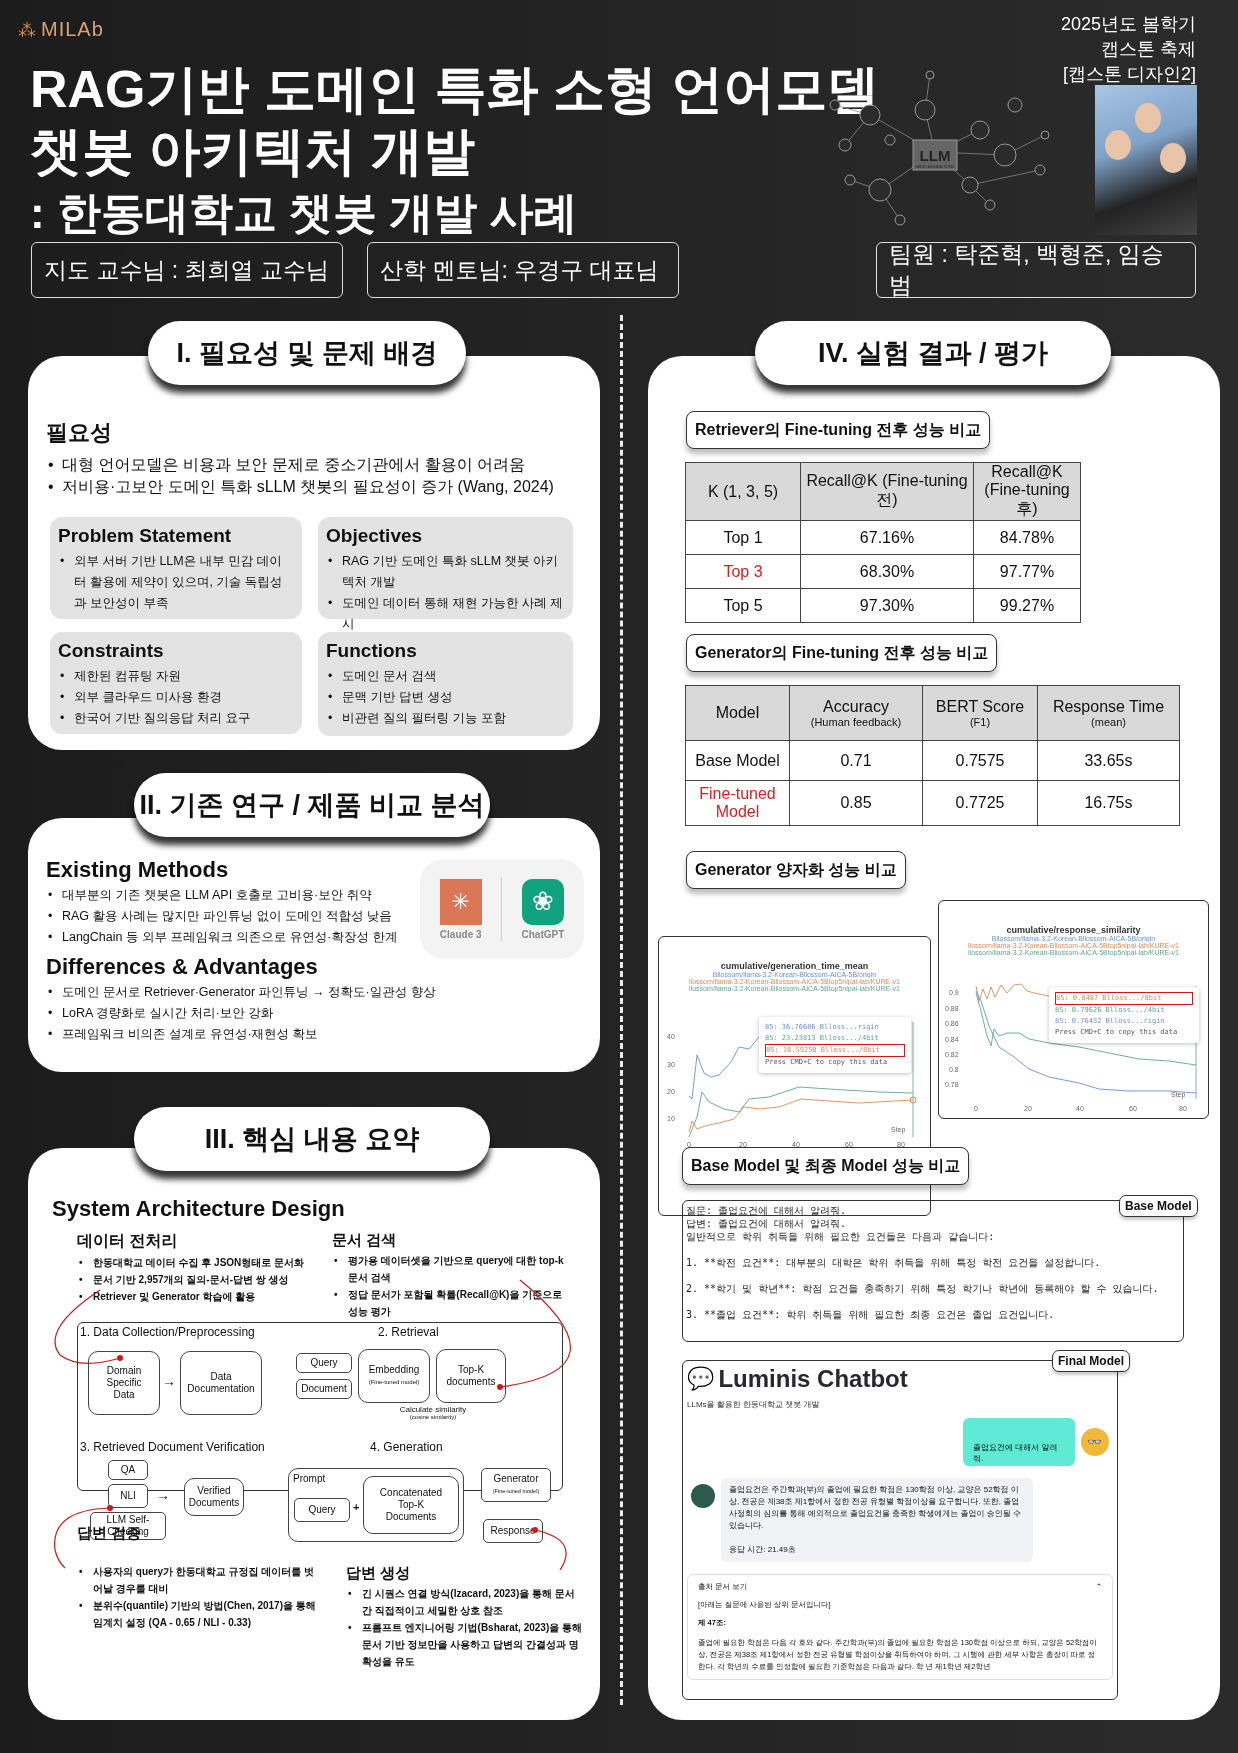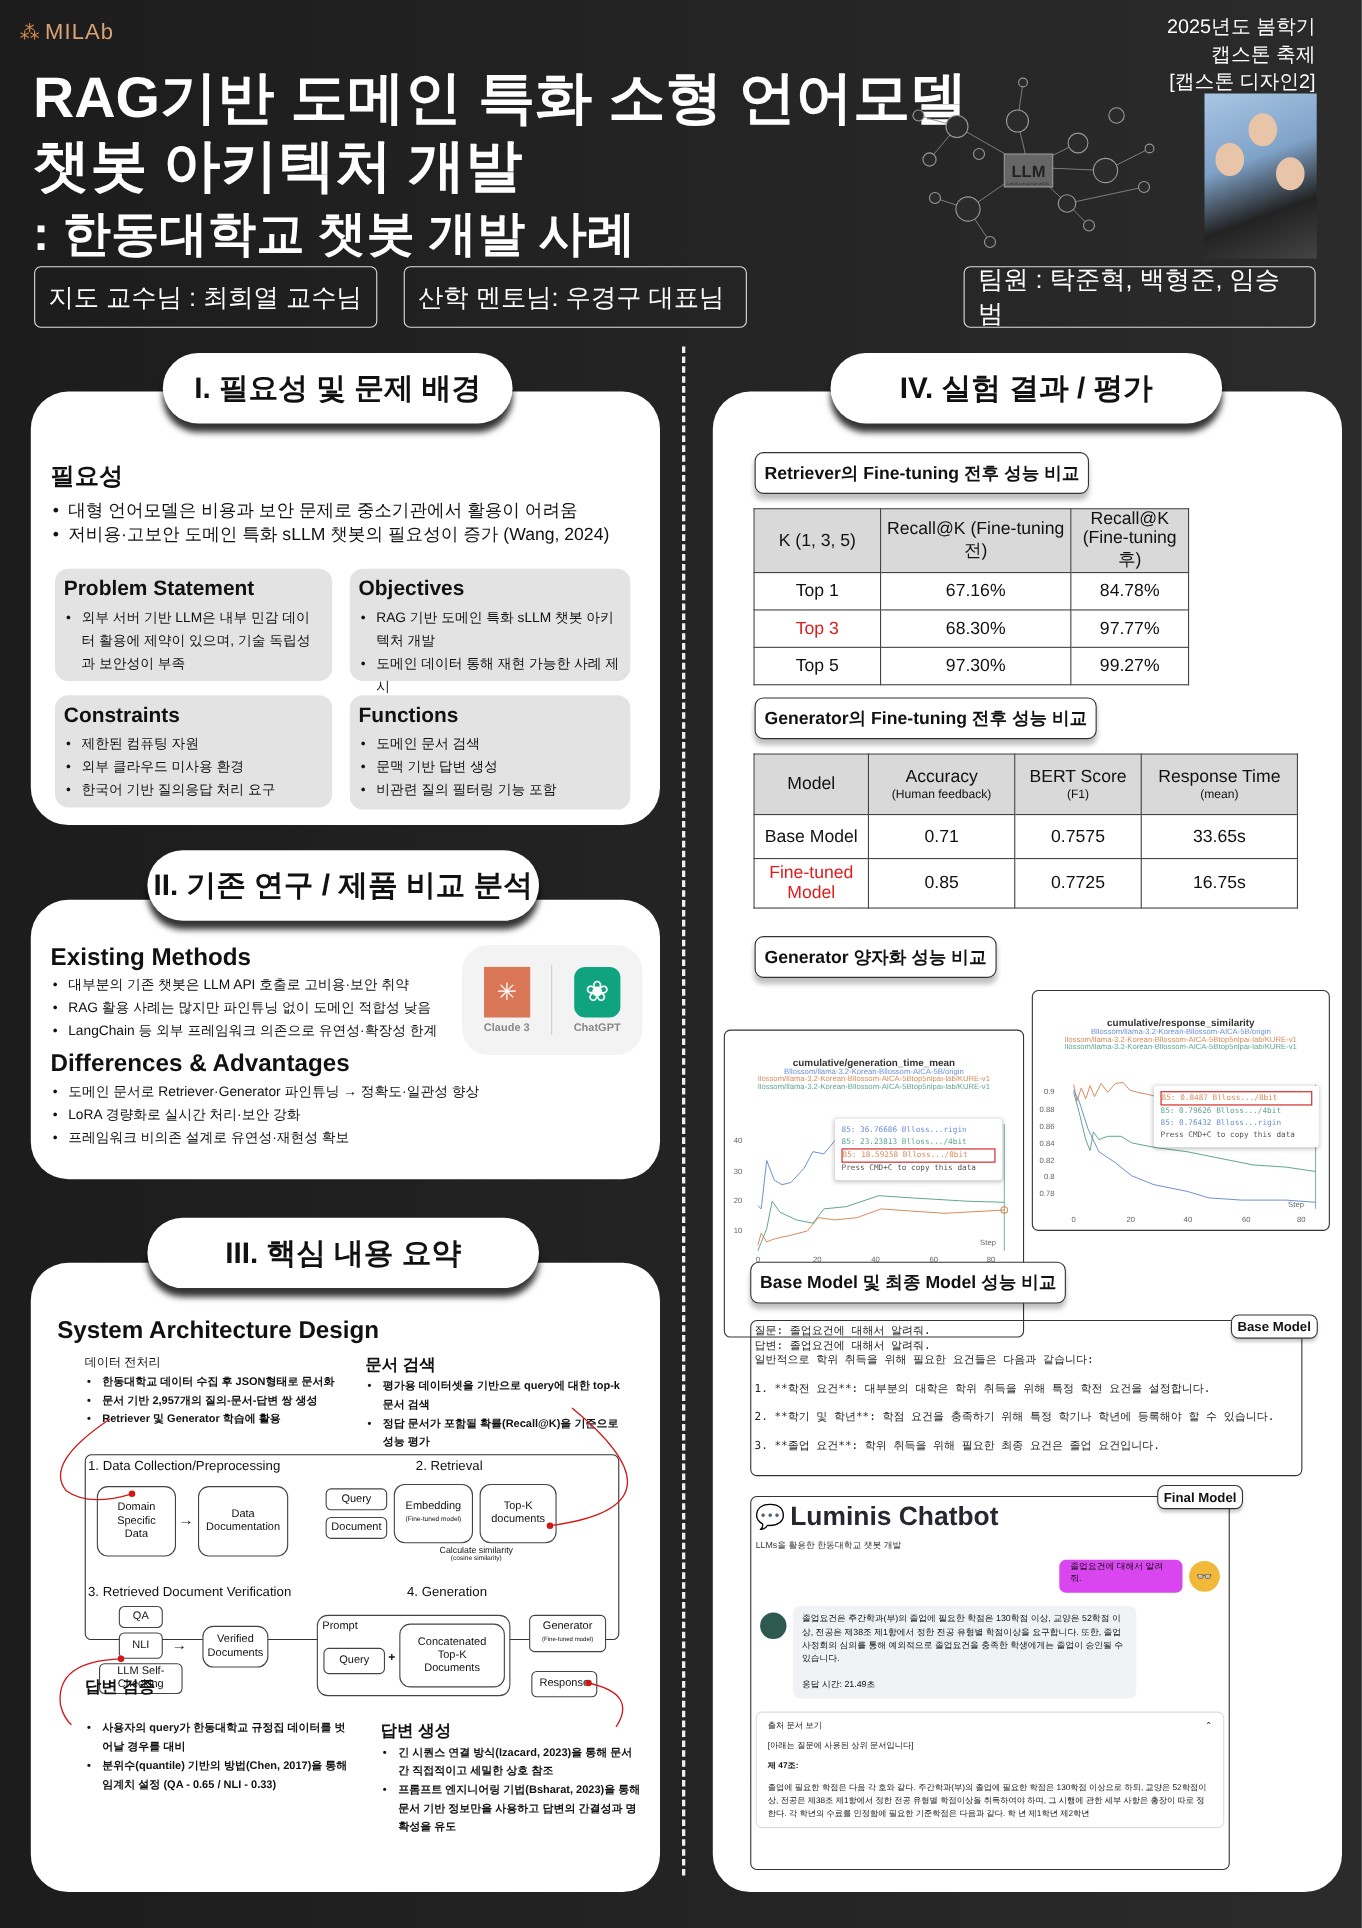--- a/index.html
+++ b/index.html
@@ -180,21 +180,21 @@
   </div>
 </div>
 
 <div class="abs card" style="left:28px;top:1148px;width:572px;height:572px"></div>
 <div class="abs sec-head" style="left:134px;top:1107px;width:356px">
   <span>III. 핵심 내용 요약</span>
 </div>
 <div class="abs h2" style="left:52px;top:1196px">System Architecture Design</div>
 
 <div class="abs" style="left:77px;top:1231px;width:240px">
-  <div style="font-size:11px;font-weight:normal">데이터 전처리</div>
+  <div style="font-size:16px;font-weight:bold">데이터 전처리</div>
   <ul style="font-size:10px;line-height:17px;font-weight:bold;margin-top:2px">
     <li>한동대학교 데이터 수집 후 JSON형태로 문서화</li>
     <li>문서 기반 2,957개의 질의-문서-답변 쌍 생성</li>
     <li>Retriever 및 Generator 학습에 활용</li>
   </ul>
 </div>
 <div class="abs" style="left:332px;top:1231px;width:240px">
   <div style="font-size:15px;font-weight:bold">문서 검색</div>
   <ul style="font-size:10px;line-height:17px;font-weight:bold;margin-top:2px">
     <li>평가용 데이터셋을 기반으로 query에 대한 top-k 문서 검색</li>
@@ -426,21 +426,21 @@
 </div>
 <div class="abs" style="left:1119px;top:1195px;background:#fff;border:1.5px solid #333;border-radius:7px;font-size:12px;font-weight:bold;padding:3px 5px;box-shadow:0 3px 3px rgba(0,0,0,.2)">Base Model</div>
 
 <div class="abs" style="left:682px;top:1360px;width:436px;height:340px;border:1.5px solid #333;border-radius:6px;overflow:hidden;background:#fff">
   <div style="display:flex;align-items:center;gap:4px;padding:4px 4px 0">
     <span style="font-size:22px;color:#999">💬</span>
     <span style="font-size:24px;font-weight:bold;color:#262730">Luminis Chatbot</span>
   </div>
   <div style="font-size:8px;padding:6px 4px;color:#333">LLMs을 활용한 한동대학교 챗봇 개발</div>
   <div style="display:flex;justify-content:flex-end;align-items:center;gap:6px;padding:2px 8px">
-    <div style="background:#d946ef;border-radius:6px;font-size:8px;padding:0 10px;width:112px;height:30px">졸업요건에 대해서 알려줘.</div>
+    <div style="background:#5eead4;border-radius:6px;font-size:8px;padding:24px 10px;width:112px;height:30px">졸업요건에 대해서 알려줘.</div>
     <div style="width:28px;height:28px;border-radius:50%;background:#f0b93a;display:flex;align-items:center;justify-content:center;font-size:12px">👓</div>
   </div>
   <div style="display:flex;gap:6px;padding:10px 8px 0">
     <div style="width:24px;height:24px;border-radius:50%;background:#2d5a4e;margin-top:6px;flex-shrink:0"></div>
     <div style="background:#f0f2f6;border-radius:6px;font-size:8px;line-height:12px;padding:6px 8px;width:312px">
       <div>졸업요건은 주간학과(부)의 졸업에 필요한 학점은 130학점 이상, 교양은 52학점 이상, 전공은 제38조 제1항에서 정한 전공 유형별 학점이상을 요구합니다. 또한, 졸업사정회의 심의를 통해 예외적으로 졸업요건을 충족한 학생에게는 졸업이 승인될 수 있습니다.</div>
       <div style="margin-top:12px">응답 시간: 21.49초</div>
     </div>
   </div>
   <div style="margin:12px 4px 0;border:1px solid #ddd;border-radius:6px;padding:6px 10px;font-size:7.5px;line-height:12px">

